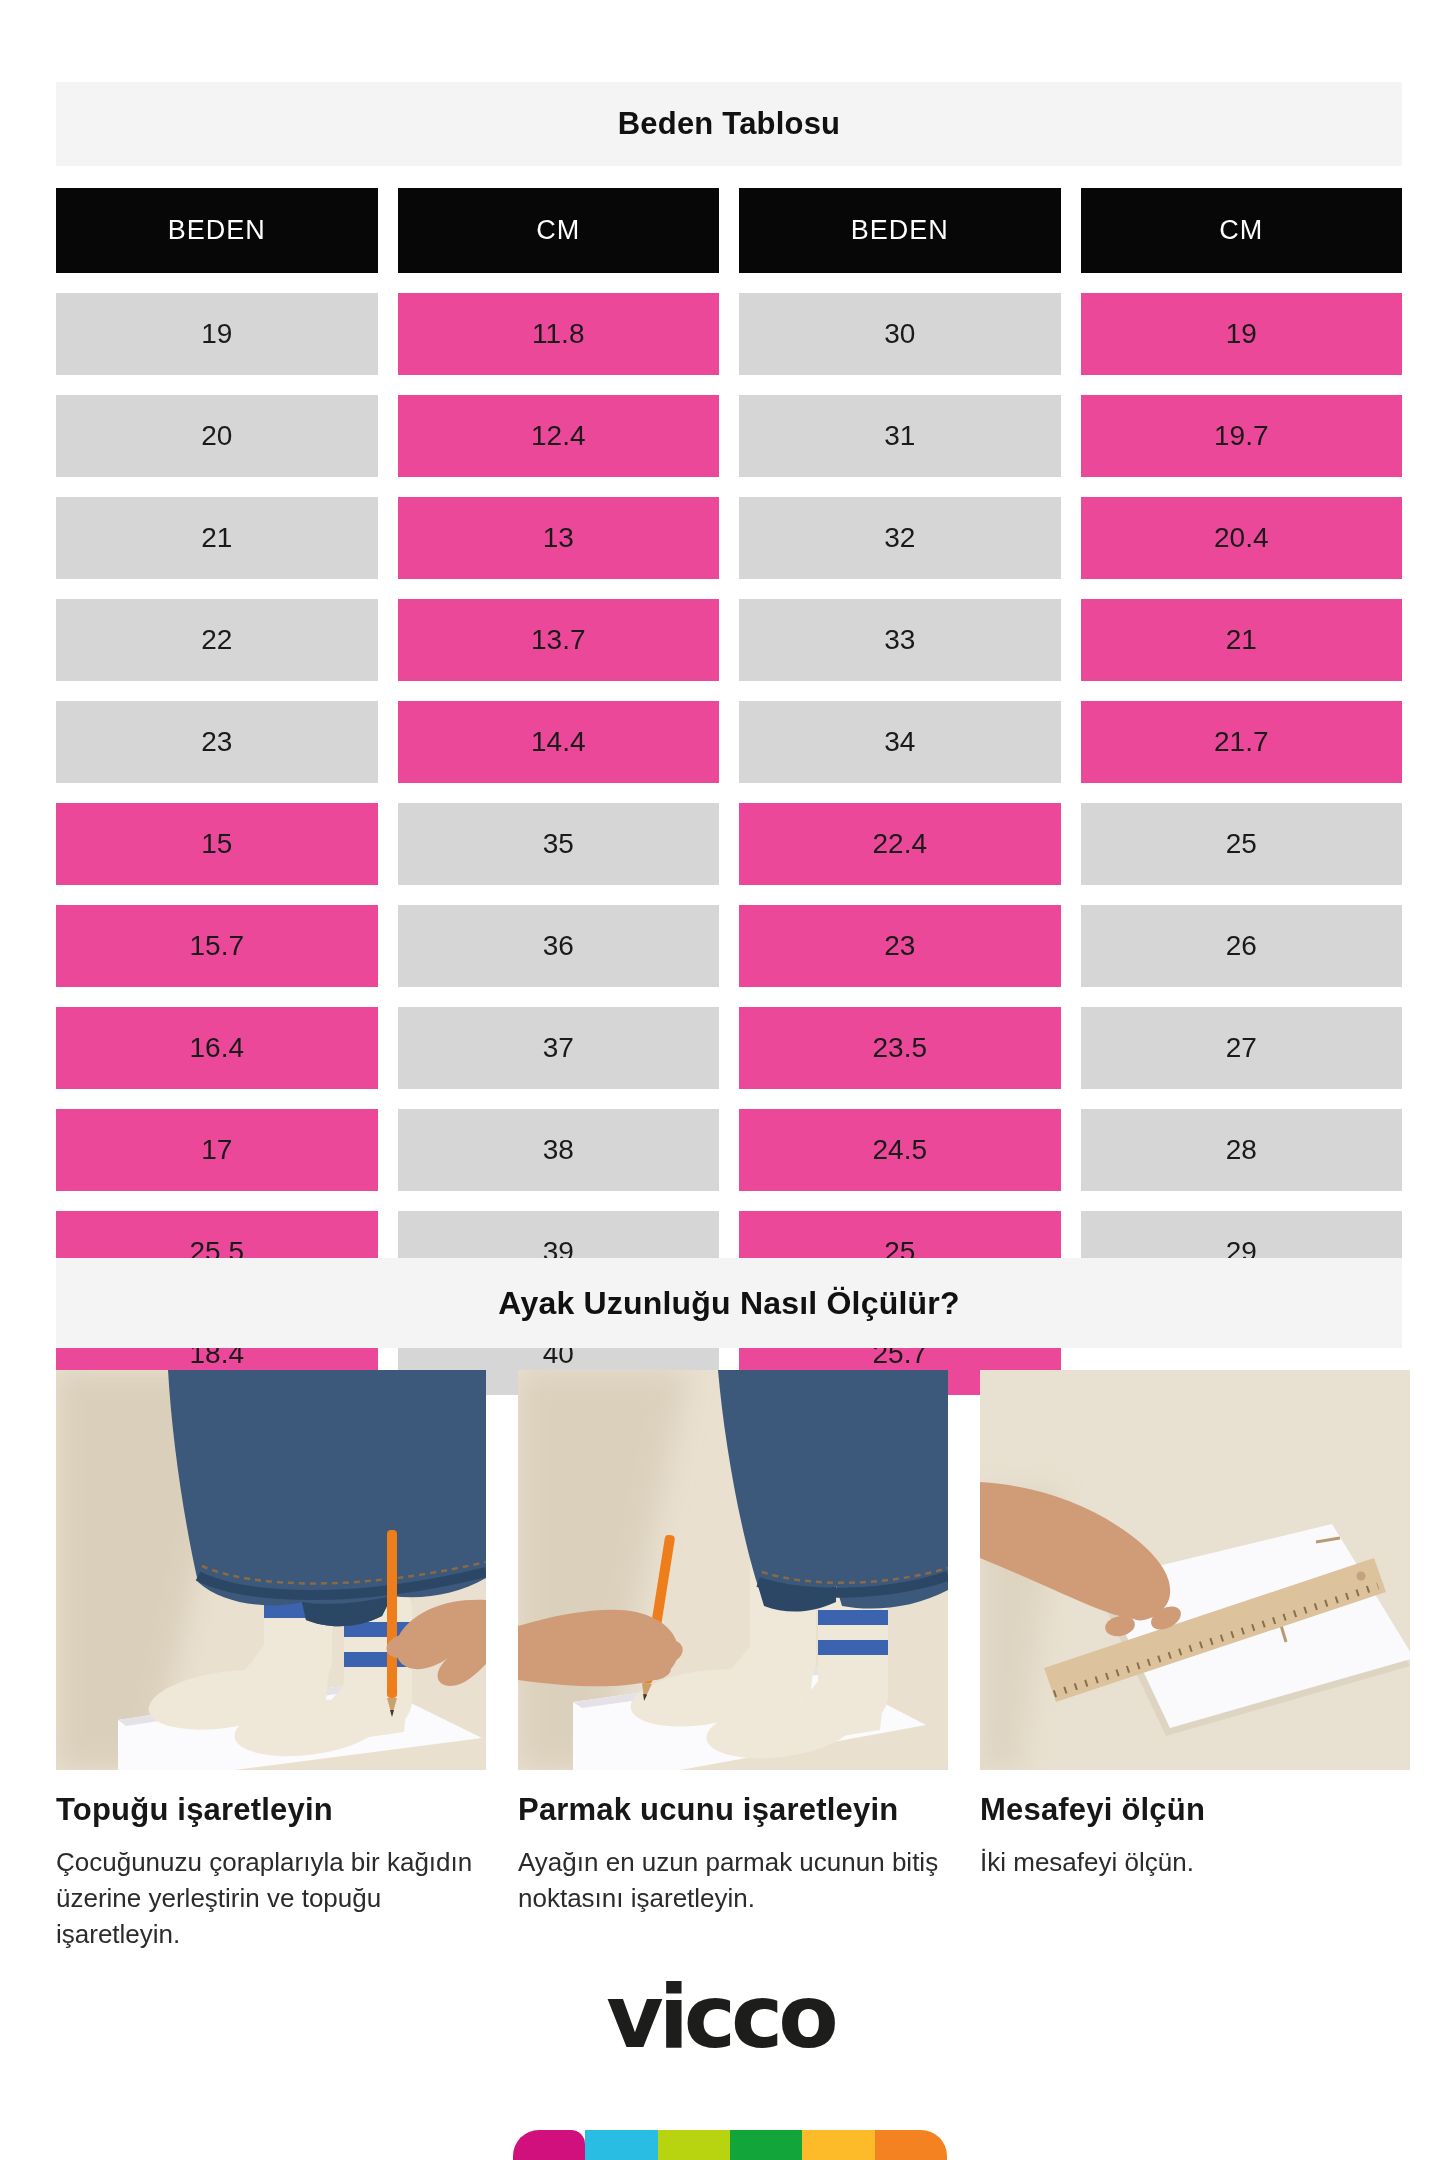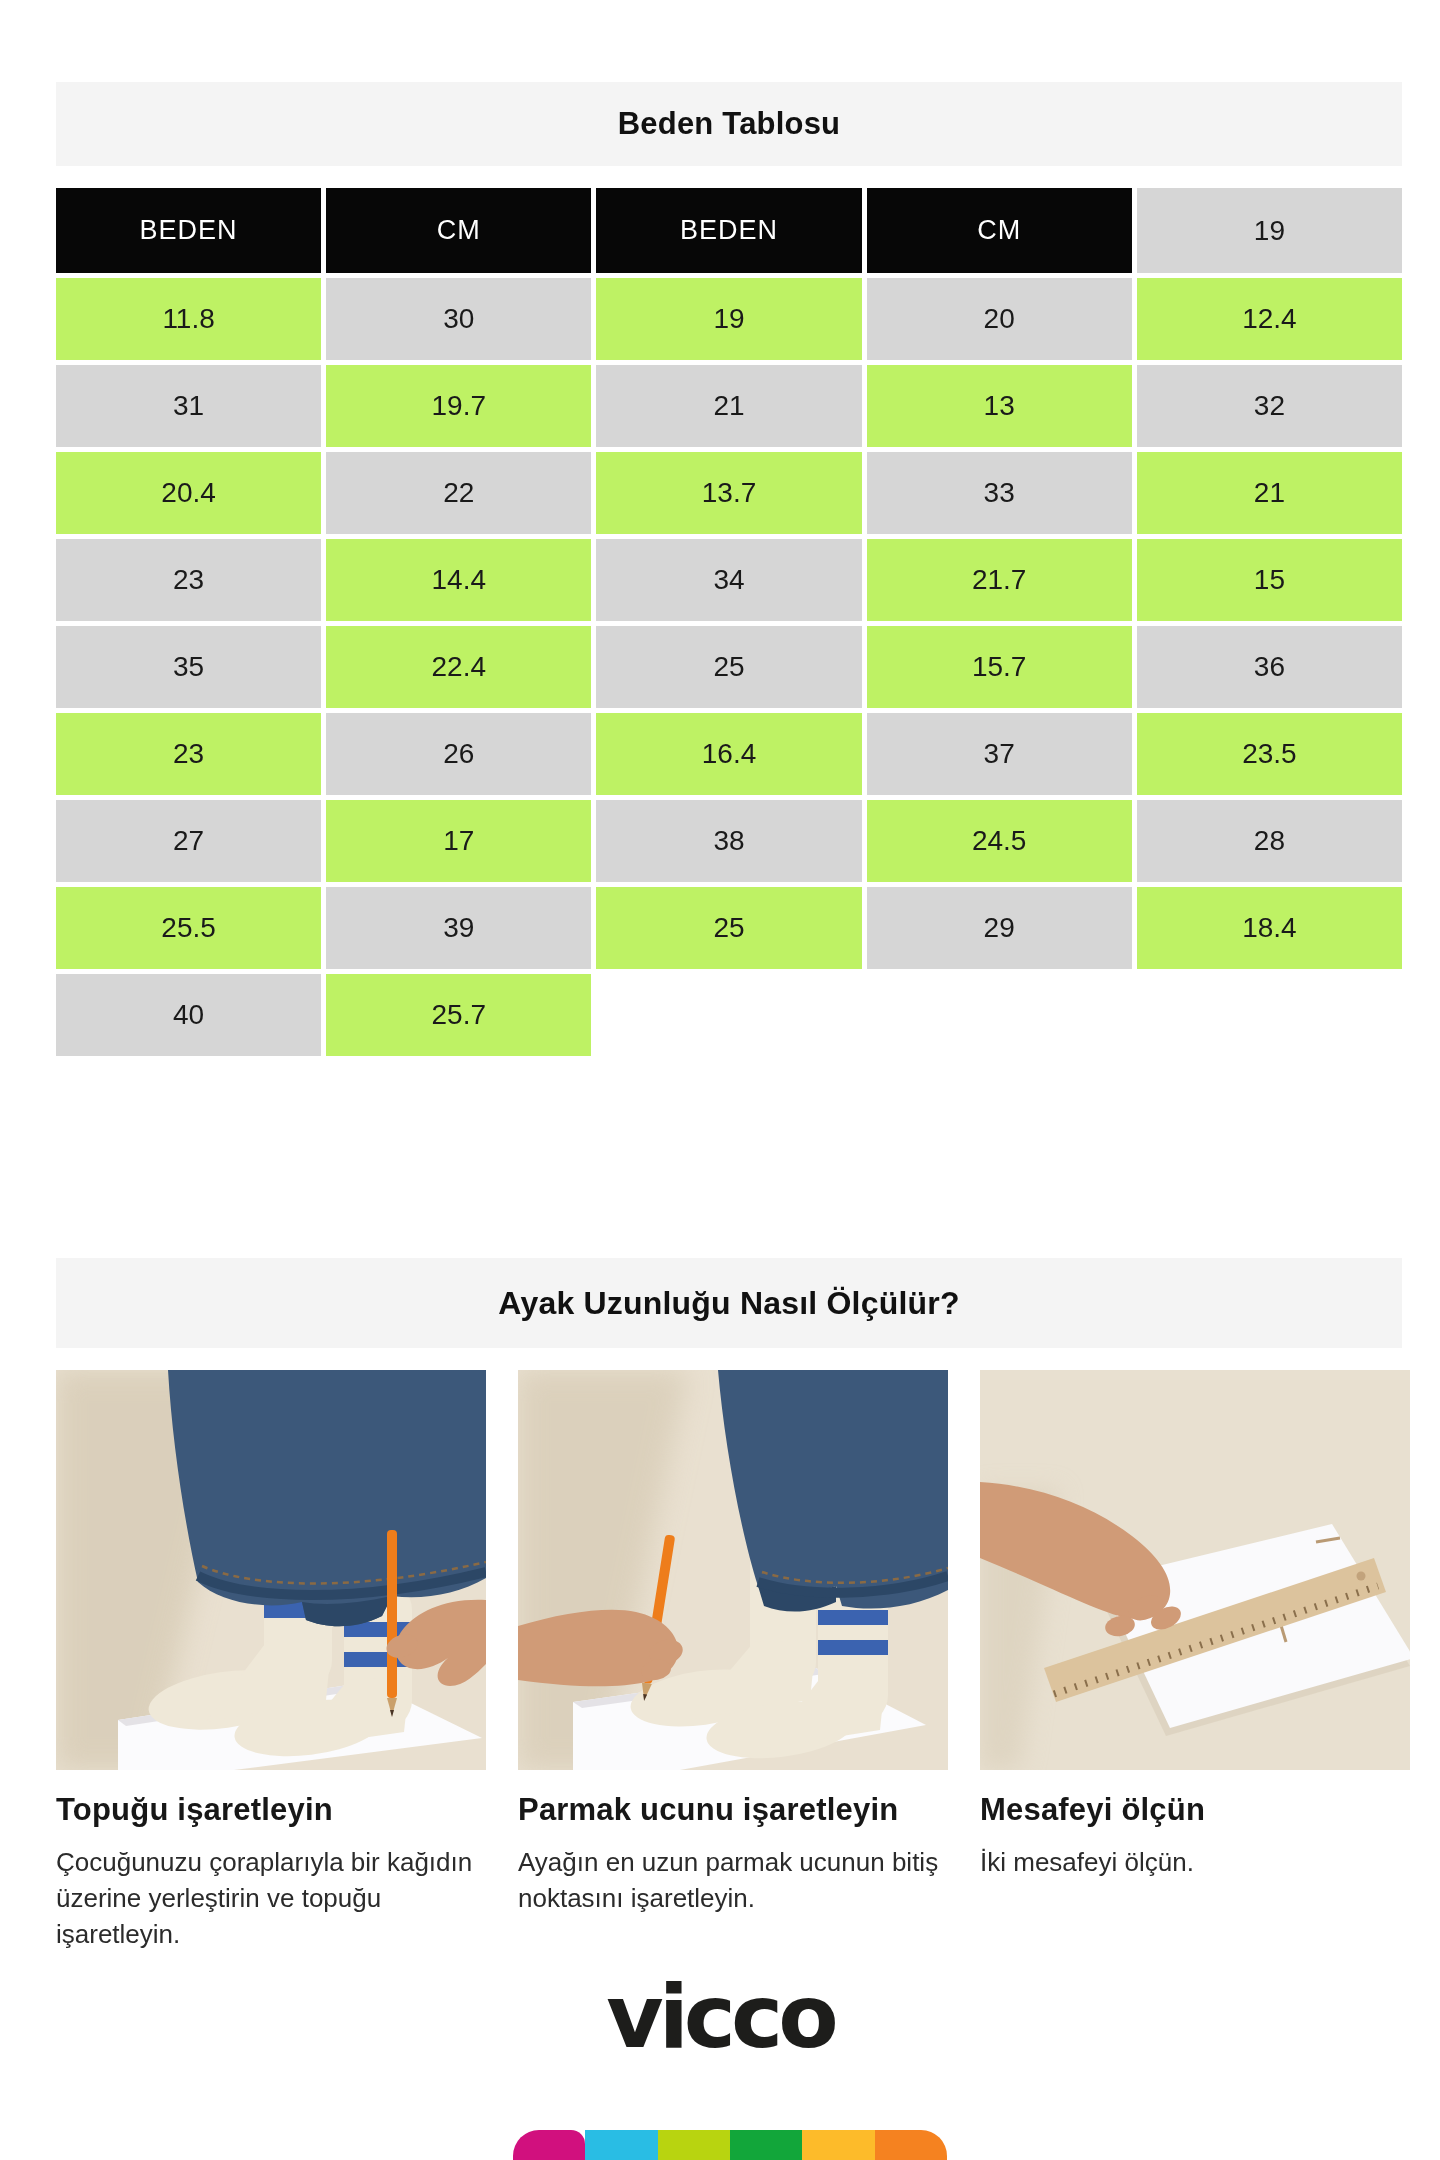--- a/index.html
+++ b/index.html
@@ -12,33 +12,33 @@
     position:absolute; left:46px; width:1346px; height:84px;
     background:#f4f4f4; display:flex; align-items:center; justify-content:center;
     font-size:31px; font-weight:700; color:#111111; letter-spacing:.2px;
   }
   .bar-title.top { top:82px; }
   .bar-title.measure { top:1258px; height:90px; font-size:32px; }
 
   
   .size-table {
     position:absolute; left:46px; top:188px; width:1346px;
-    display:grid; grid-template-columns:repeat(5,1fr);
-    grid-template-rows:85px; grid-auto-rows:82px; gap:5px;
+    display:grid; grid-template-columns:repeat(4,1fr);
+    grid-template-rows:85px; grid-auto-rows:82px; gap:20px;
   }
   .size-table .hcell {
     background:#070707; color:#ffffff; display:flex; align-items:center; justify-content:center;
     font-size:27px; letter-spacing:1px; font-weight:400;
   }
   .size-table .cell {
     display:flex; align-items:center; justify-content:center;
     font-size:28px; color:#1a1a1a;text-align:right;
   }
   .size-table .cell.size { background:#d6d6d6; }
-  .size-table .cell.cm   { background:#bef264; }
+  .size-table .cell.cm   { background:#ec4899; }
 
   
   .photos {
     position:absolute; left:46px; top:1370px; width:1354px; height:400px;
     display:grid; grid-template-columns:repeat(3,1fr); gap:32px;
   }
   .photo { position:relative; overflow:hidden; background:#e9e0d0; }
   .photo svg { display:block; width:100%; height:100%; }
 
   

